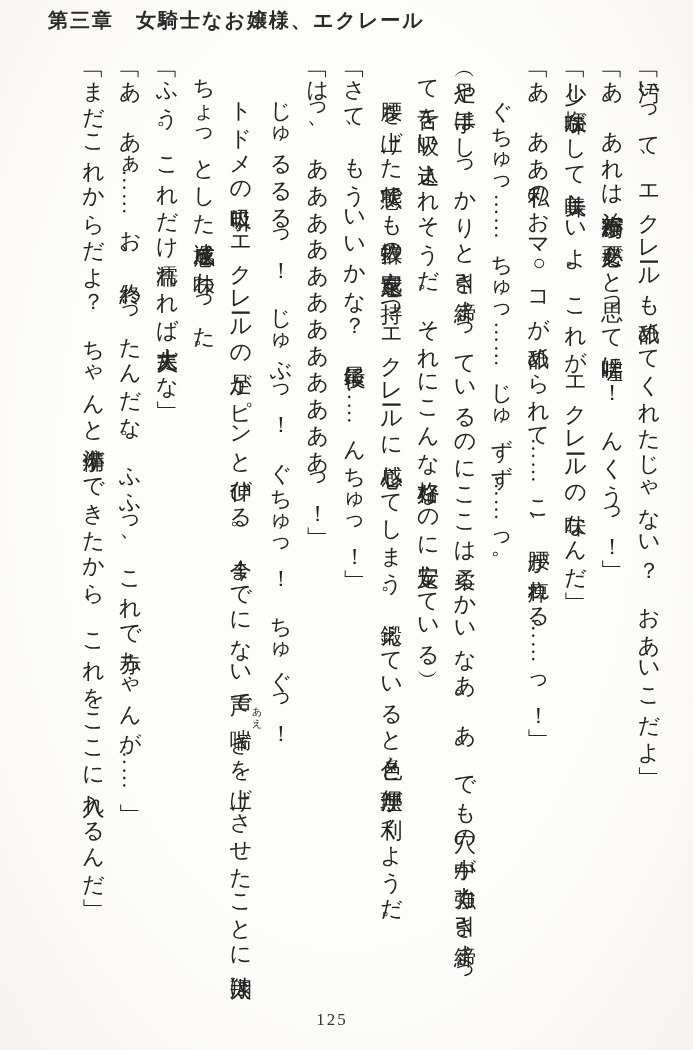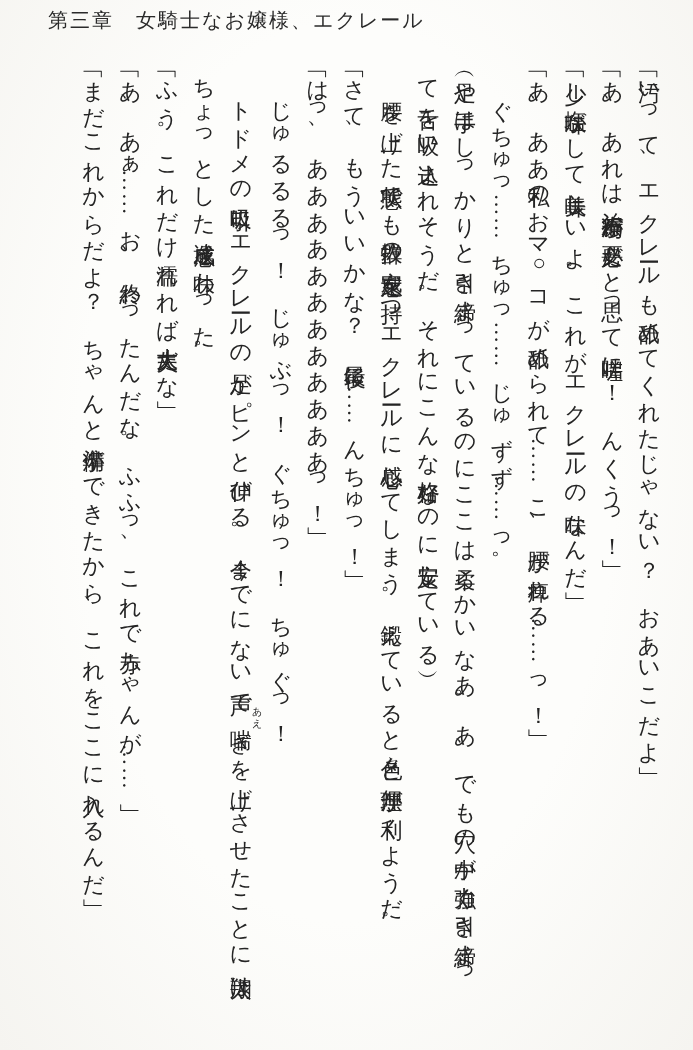--- a/index.html
+++ b/index.html
@@ -14,20 +14,21 @@
     font-family: "Liberation Serif", "DejaVu Serif", serif;
     color: #242424;
   }
   .chapter-header {
     position: absolute;
     top: 7px; left: 48px;
     font-size: 20px;
     letter-spacing: 2px;
     color: #2a2a2a;
     white-space: nowrap;
+    font-weight: bold;
   }
   .body-text {
     position: absolute;
     top: 64px; right: 26px;
     width: 648px; height: 940px;
     writing-mode: vertical-rl;
     -webkit-writing-mode: vertical-rl;
     font-size: 22px;
     line-height: 36.8px;
     letter-spacing: 1.5px;
@@ -69,14 +70,15 @@
     <p class="para indent">腰を上げた状態でも抜群の安定感を持つエクレールに感心してしまう。鍛えていると色々と無理が利くようだ。</p>
     <p class="para">「さて、もういいかな？　最後に……んちゅっ！」</p>
     <p class="para">「はっ、ああああああああああああっ！」</p>
     <p class="para indent">じゅるるるっ！　じゅぶっ！　ぐちゅっ！　ちゅぐっ！</p>
     <p class="para indent"><span>トドメの吸引にエクレールの足がピンと伸びる。今までにない声で</span><ruby><span>喘</span><rt>あえ</rt></ruby><span>ぎを上げさせたことに翔太はちょっとした達成感を味わった。</span></p>
     <p class="para">「ふう。これだけ濡れれば大丈夫だな」</p>
     <p class="para">「あ、あぁ……お、終わったんだな。ふふっ、これで赤ちゃんが……」</p>
     <p class="para">「まだこれからだよ？　ちゃんと準備ができたから、これをここに入れるんだ」</p>
   </div>
 
+  <div class="page-number">125</div>
 
 </div>
 
 </body></html>

